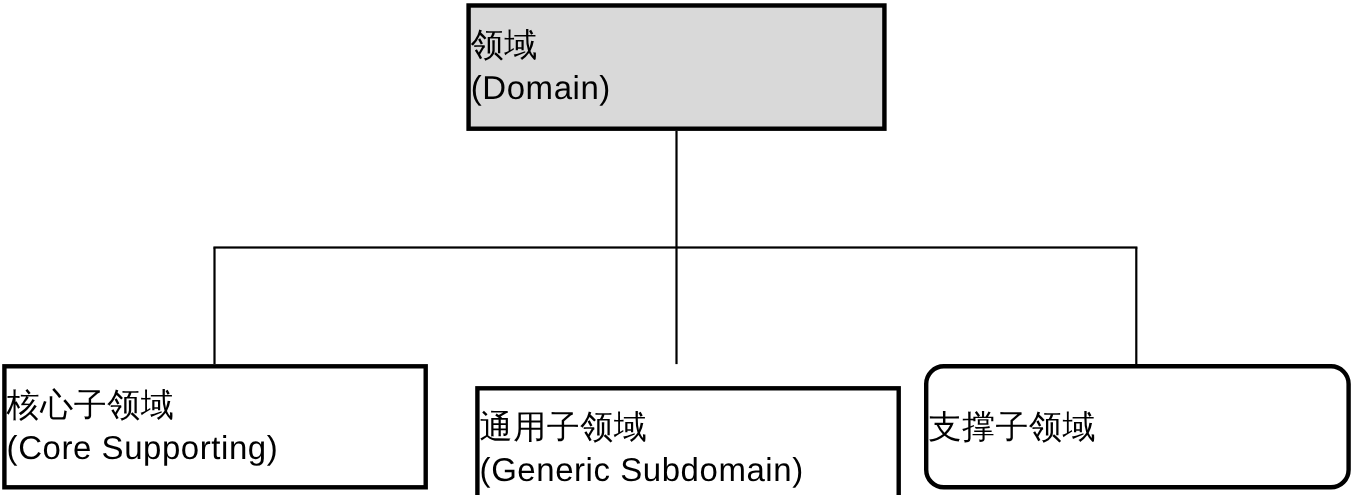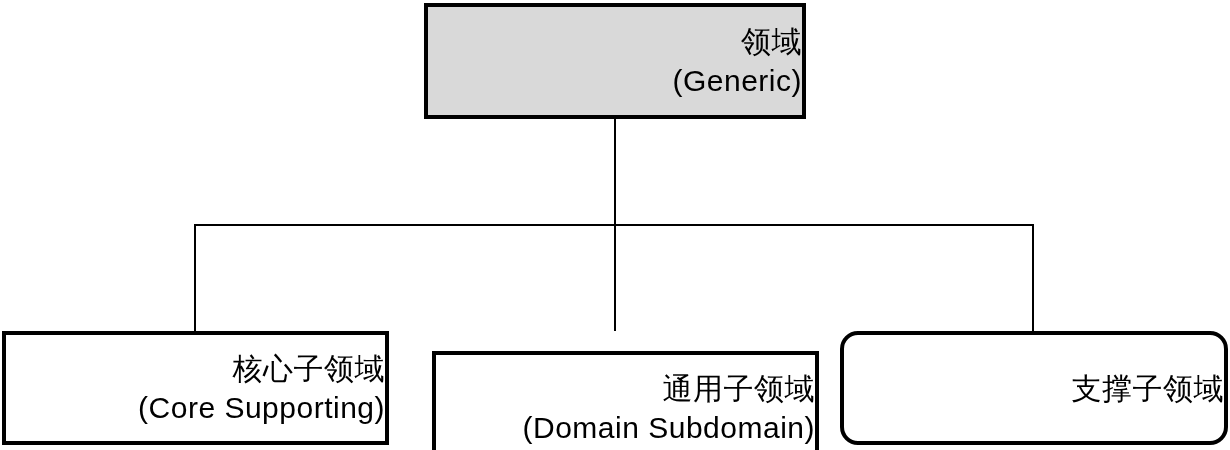--- a/index.html
+++ b/index.html
@@ -15,21 +15,21 @@
     overflow: hidden;
     font-family: "Liberation Sans", "DejaVu Sans", sans-serif;
     color: #000000;
   }
   .node {
     position: absolute;
     box-sizing: border-box;
     border: 4px solid #000000;
     display: flex;
     flex-direction: column;
-    align-items: flex-end;
+    align-items: flex-start;
     justify-content: center;
     text-align: center;
     font-size: 30px;
     line-height: 39px;
     letter-spacing: 0.5px;
   }
   .node-root {
     left: 424px; top: 3px;
     width: 382px; height: 116px;
     background: #d9d9d9;
@@ -58,30 +58,30 @@
 
 <div class="canvas">
 
   <div class="line line-v-center"></div>
   <div class="line line-h"></div>
   <div class="line line-v-left"></div>
   <div class="line line-v-right"></div>
 
   <div class="node node-root">
     <span class="label-zh">领域</span>
-    <span class="label-en">(Generic)</span>
+    <span class="label-en">(Domain)</span>
   </div>
 
   <div class="node node-child node-child-0">
     <span class="label-zh">核心子领域</span>
     <span class="label-en">(Core Supporting)</span>
   </div>
 
   <div class="node node-child node-child-1">
     <span class="label-zh">通用子领域</span>
-    <span class="label-en">(Domain Subdomain)</span>
+    <span class="label-en">(Generic Subdomain)</span>
   </div>
 
   <div class="node node-child node-child-2">
     <span class="label-zh">支撑子领域</span>
   </div>
 
 </div>
 
 </body></html>

